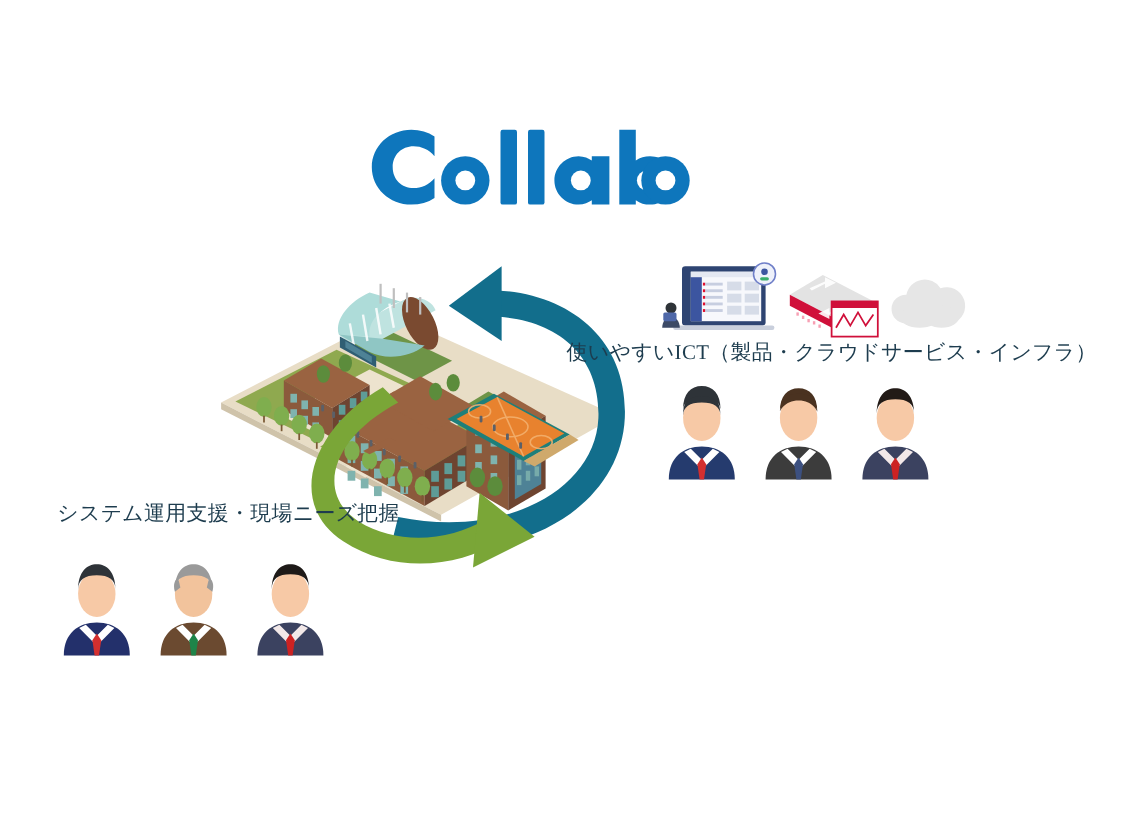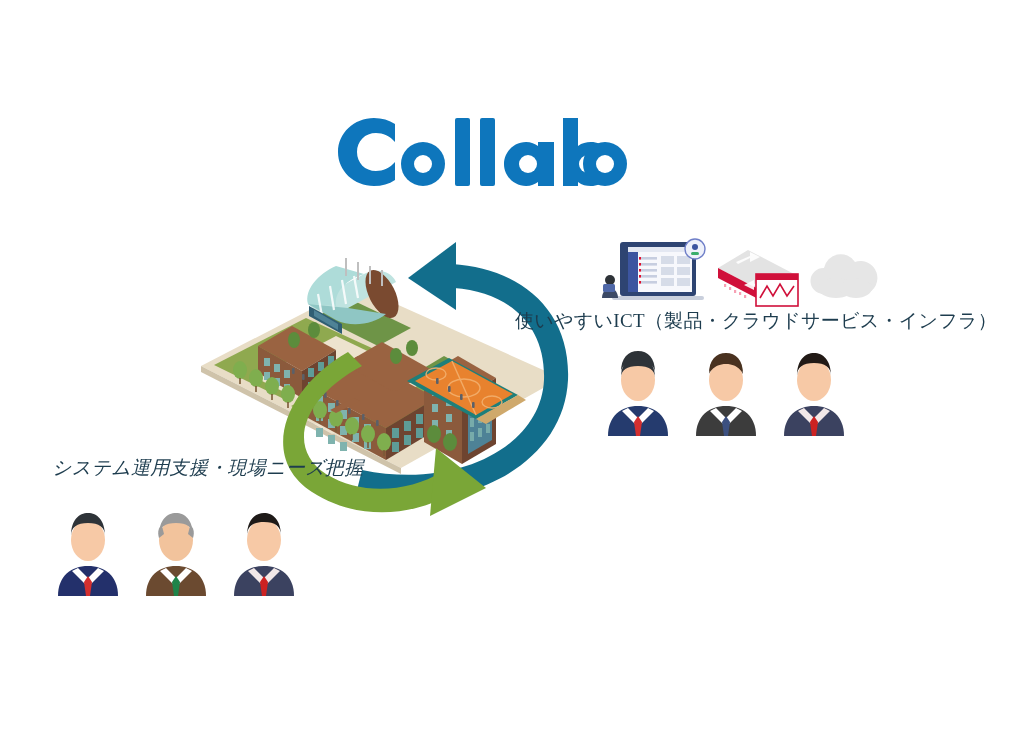--- a/index.html
+++ b/index.html
@@ -22,21 +22,21 @@
   .caption {
     position:absolute;
     color:#1d3c4e;
     font-size:19px;
     line-height:1.35;
     white-space:nowrap;
     letter-spacing:0.3px;
     font-family:"Liberation Serif","DejaVu Serif",serif;
   }
   #cap-ict   { left:515px; top:308px; }
-  #cap-ops   { left:52px;  top:455px;font-style:italic; }
+  #cap-ops   { left:52px;  top:455px; }
   #cap-voice { left:450px; top:478px; }
 
   
   .art { position:absolute; }
   #campus  { left:196px; top:228px; width:370px; height:256px; }
   #arrows  { left:230px; top:240px; width:360px; height:290px; }
   #ict-row { left:598px; top:236px; width:270px; height:78px; }
   #people-right { left:604px; top:332px; width:244px; height:108px; }
   #people-left  { left:54px;  top:492px; width:244px; height:108px; }
   .art svg { display:block; width:100%; height:100%; overflow:visible; }

